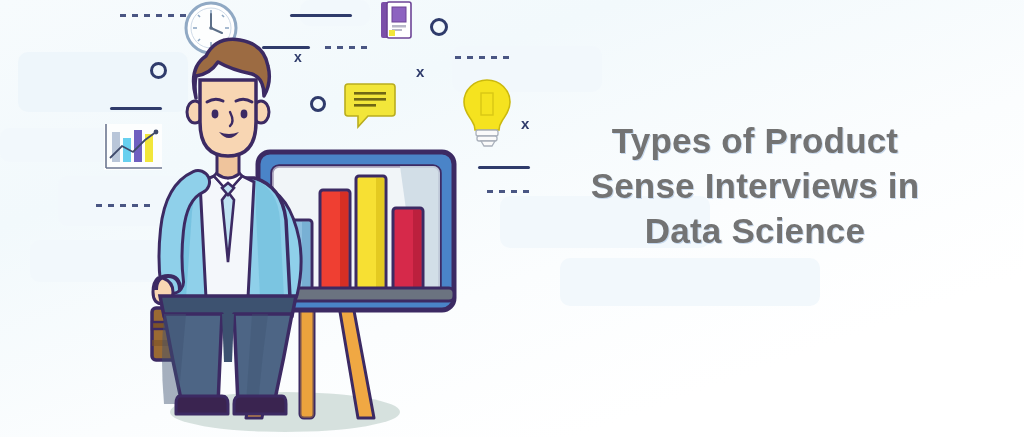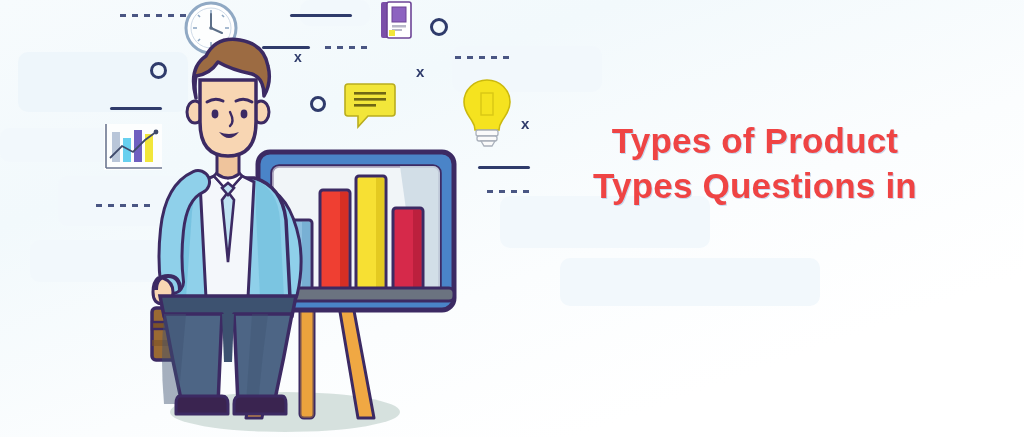--- a/index.html
+++ b/index.html
@@ -61,21 +61,21 @@
   
   .title-block {
     position: absolute;
     left: 540px;
     top: 118px;
     width: 430px;
     text-align: center;
   }
   .title-block .line {
     display: block;
-    color: #ef4444;
+    color: #737373;
     font-size: 35px;
     font-weight: bold;
     line-height: 45px;
     letter-spacing: 0.2px;
     text-shadow: 1px 1px 0 rgba(160,190,225,0.55);
   }
 
   
   .illus { position: absolute; left: 0; top: 0; }
 </style>
@@ -275,16 +275,17 @@
 
     <g>
       <path d="M180 396 h42 q6 0 6 8 v10 h-52 v-10 q0 -8 4 -8 z" fill="#3a2450" stroke="#3c2a63" stroke-width="3" stroke-linejoin="round"></path>
       <path d="M240 396 h42 q4 0 4 8 v10 h-52 v-10 q0 -8 6 -8 z" fill="#3a2450" stroke="#3c2a63" stroke-width="3" stroke-linejoin="round"></path>
     </g>
 
   </svg>
 
   <div class="title-block">
     <span class="line">Types of Product</span>
-    <span class="line">Types Questions in</span>
+    <span class="line">Sense Interviews in</span>
+    <span class="line">Data Science</span>
   </div>
 
 </div>
 
 </body></html>

